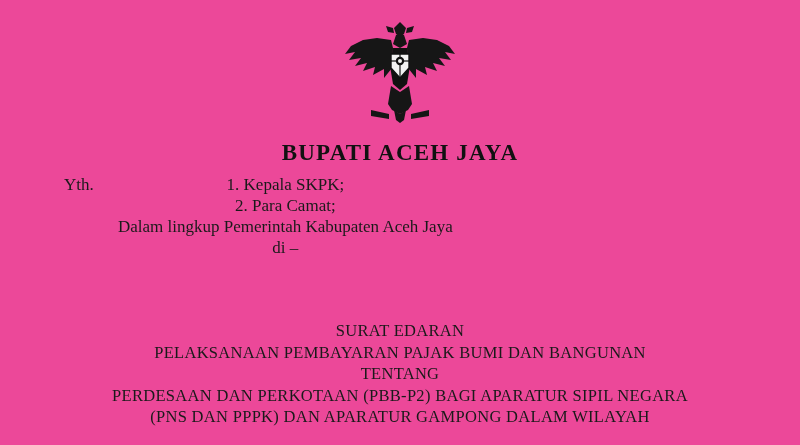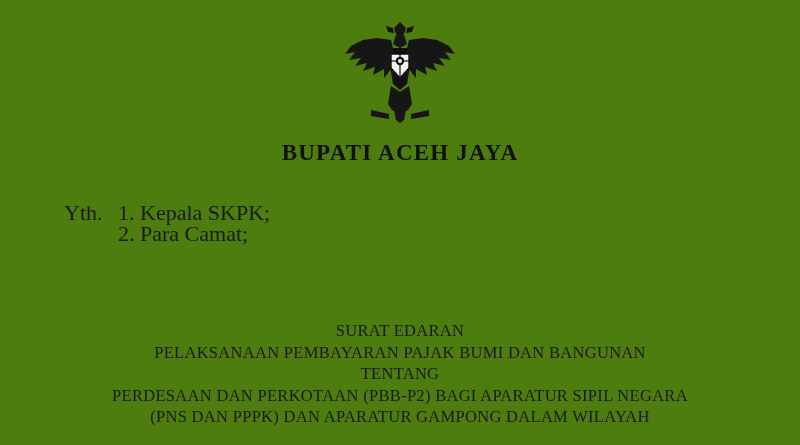--- a/index.html
+++ b/index.html
@@ -11,21 +11,21 @@
     width: 800px;
     height: 445px;
     overflow: hidden;
     font-family: "Liberation Serif", serif;
     color: #1a1a1a;
   }
   .page {
     position: relative;
     width: 800px;
     height: 445px;
-    background: #4d7c0f;
+    background: #ec4899;
   }
   
   .emblem-wrap {
     position: absolute;
     top: 18px;
     left: 0;
     width: 800px;
     display: flex;
     justify-content: center;
   }
@@ -43,36 +43,37 @@
     text-align: center;
     font-family: "Liberation Serif", serif;
     font-weight: bold;
     font-size: 23px;
     letter-spacing: 1.2px;
     color: #111111;
   }
   
   .addressee {
     position: absolute;
-    top: 202px;
+    top: 174px;
     left: 64px;
-    font-size: 22px;
+    font-size: 17px;
     line-height: 21px;
     color: #1a1a1a;
   }
   .addressee-row {
     display: flex;
     align-items: flex-start;
   }
   .addressee-label {
     width: 54px;
     flex: 0 0 54px;
   }
   .addressee-list {
     display: block;
+    text-align: center;
   }
   .addressee-line {
     white-space: nowrap;
   }
   .addressee-indent {
     padding-left: 50px;
   }
   
   .heading-block {
     position: absolute;
@@ -128,20 +129,22 @@
   </div>
 
   <div class="doc-title">BUPATI ACEH JAYA</div>
 
   <div class="addressee">
     <div class="addressee-row">
       <div class="addressee-label">Yth.</div>
       <div class="addressee-list">
         <div class="addressee-line">1. Kepala SKPK;</div>
         <div class="addressee-line">2. Para Camat;</div>
+        <div class="addressee-line">Dalam lingkup Pemerintah Kabupaten Aceh Jaya</div>
+        <div class="addressee-line">di –</div>
       </div>
     </div>
   </div>
 
   <div class="heading-block">
     <span class="heading-line">SURAT EDARAN</span>
     <span class="heading-line">PELAKSANAAN PEMBAYARAN PAJAK BUMI DAN BANGUNAN</span>
     <span class="heading-line">TENTANG</span>
     <span class="heading-line">PERDESAAN DAN PERKOTAAN (PBB-P2) BAGI APARATUR SIPIL NEGARA</span>
     <span class="heading-line">(PNS DAN PPPK) DAN APARATUR GAMPONG DALAM WILAYAH</span>

